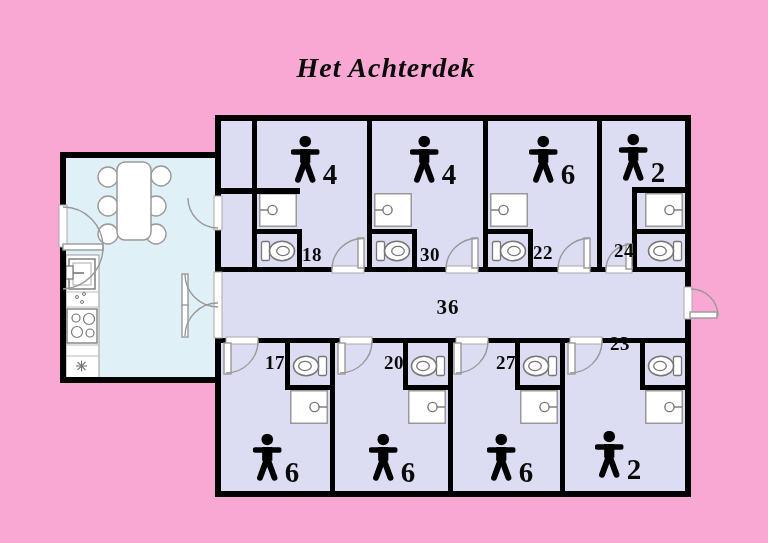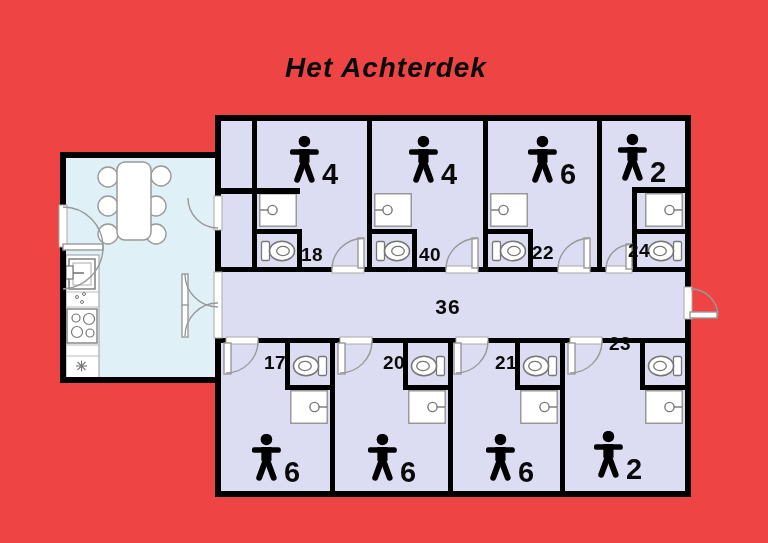--- a/index.html
+++ b/index.html
@@ -1,17 +1,17 @@
 <!DOCTYPE html>
 <html><head>
 <meta charset="utf-8">
 <style>
   html,body{margin:0;padding:0;background:#fff;}
-  .stage{position:relative;width:768px;height:543px;background:#ef4444;overflow:hidden;
-         font-family:Liberation Sans, sans-serif;}
+  .stage{position:relative;width:768px;height:543px;background:#f9a8d4;overflow:hidden;
+         font-family:Liberation Serif, serif;}
   .stage svg{position:absolute;left:0;top:0;}
   .title{position:absolute;left:386px;top:68px;transform:translate(-50%,-50%);
          font-size:28px;font-style:italic;font-weight:bold;letter-spacing:1px;color:#0a0a0a;white-space:nowrap;}
   .lbl{position:absolute;transform:translate(-50%,-50%);color:#0a0a0a;font-weight:bold;white-space:nowrap;}
   .roomnum{font-size:19px;letter-spacing:0.5px;}
   .corrnum{font-size:21px;letter-spacing:1px;}
   .cap{position:absolute;transform:translate(-50%,-50%);display:flex;align-items:flex-end;gap:3px;}
   .cap svg{position:static;display:block;}
   .cap .num{font-weight:bold;font-size:29px;line-height:0.82;color:#0a0a0a;}
 </style>
@@ -267,23 +267,23 @@
     <span class="num">6</span>
   </div>
   <div class="cap" style="left:618px;top:456px">
     <svg width="29" height="51" viewBox="0 0 34 60">
         <use href="#person"></use>
       </svg>
     <span class="num">2</span>
   </div>
 
   <div class="lbl roomnum" style="left:312px;top:255px">18</div>
-  <div class="lbl roomnum" style="left:430px;top:255px">40</div>
+  <div class="lbl roomnum" style="left:430px;top:255px">30</div>
   <div class="lbl roomnum" style="left:543px;top:253px">22</div>
-  <div class="lbl roomnum" style="left:639px;top:251px">24</div>
+  <div class="lbl roomnum" style="left:624px;top:251px">24</div>
   <div class="lbl roomnum" style="left:275px;top:363px">17</div>
   <div class="lbl roomnum" style="left:394px;top:363px">20</div>
-  <div class="lbl roomnum" style="left:506px;top:363px">21</div>
+  <div class="lbl roomnum" style="left:506px;top:363px">27</div>
   <div class="lbl roomnum" style="left:620px;top:344px">23</div>
 
   <div class="lbl corrnum" style="left:448px;top:307px">36</div>
 
 </div>
 
 </body></html>

